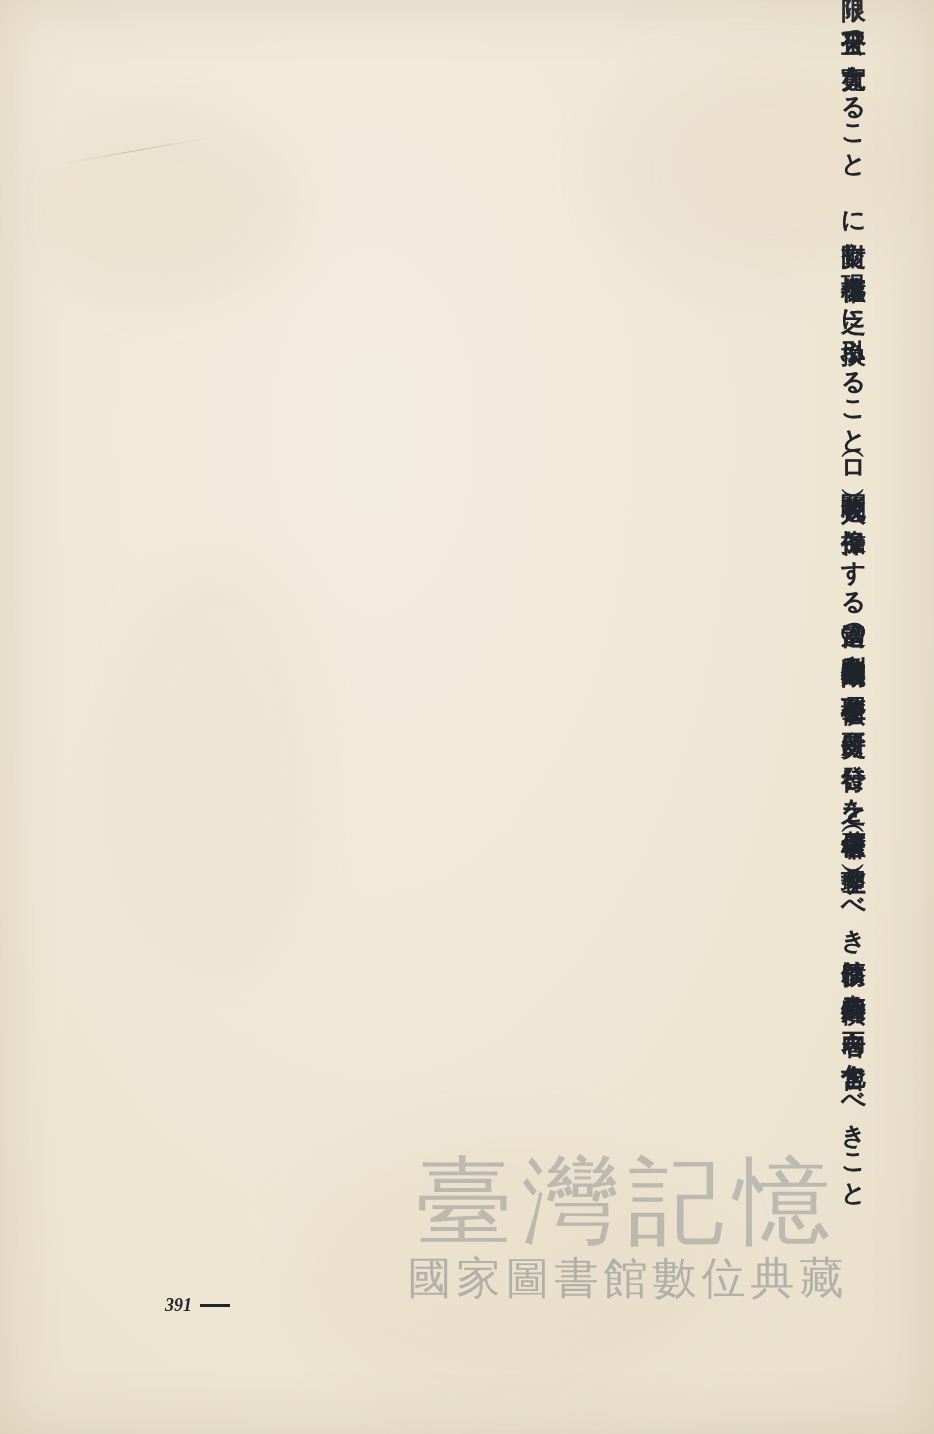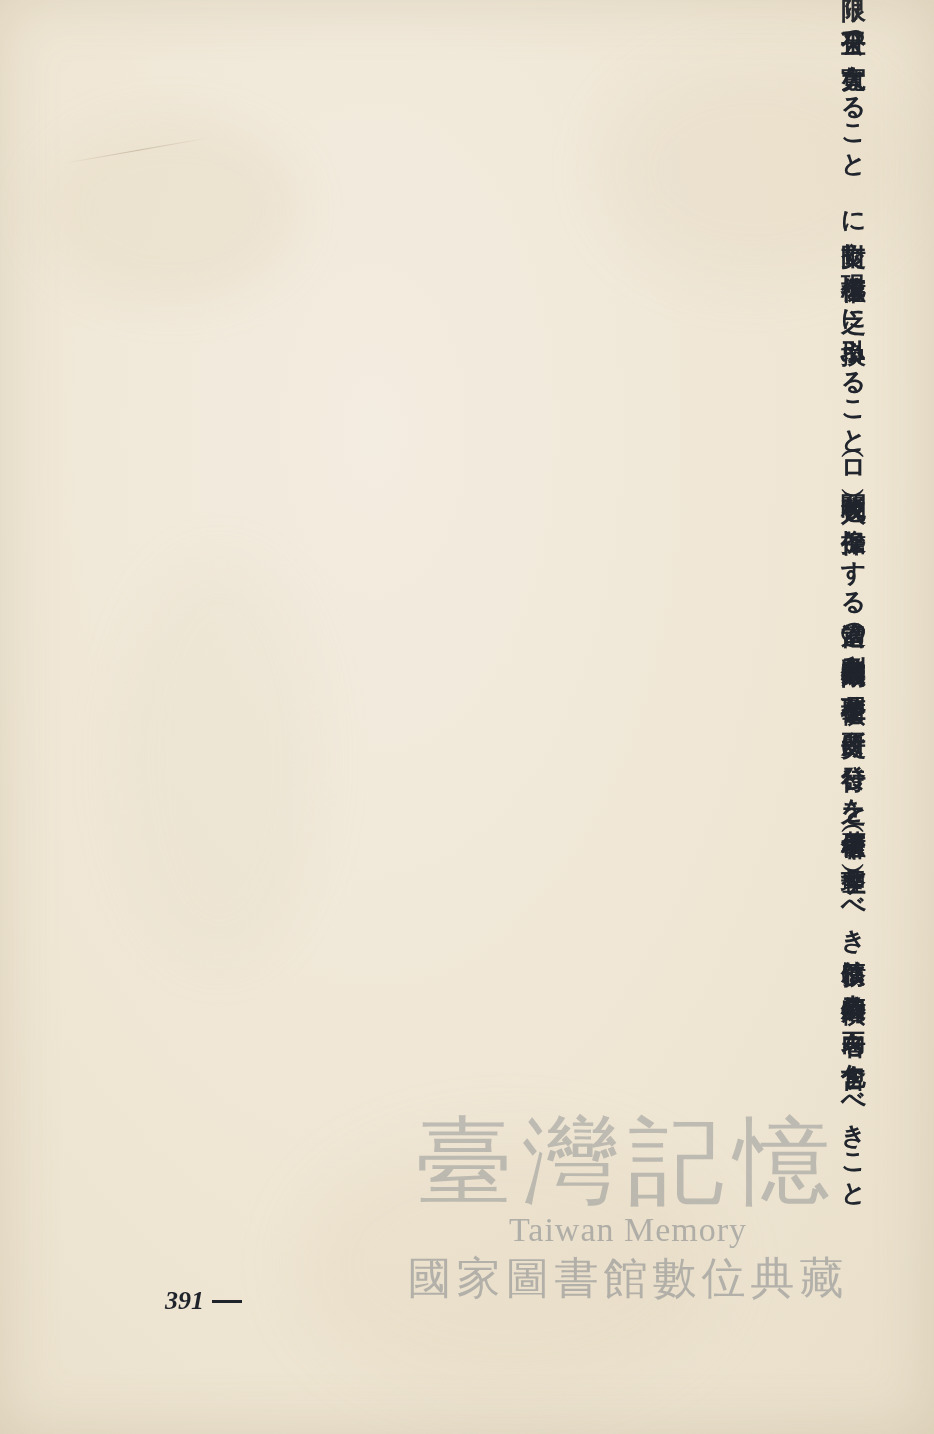--- a/index.html
+++ b/index.html
@@ -115,21 +115,21 @@
   .page-number {
     position: absolute;
     left: 165px;
     bottom: 118px;
     display: flex;
     align-items: center;
     gap: 8px;
     font-family: "Liberation Serif", serif;
     font-style: italic;
     font-weight: 700;
-    font-size: 26px;
+    font-size: 18px;
     color: #1f232a;
   }
   .page-number .dash {
     display: inline-block;
     width: 30px;
     height: 3px;
     background: #1f232a;
   }
 
   
@@ -154,21 +154,20 @@
   <div class="text-block">
     <div class="col indent-1">（イ）整理すべき債務は内債及外債の両者を包含すべきこと</div>
     <div class="col indent-1">（ロ）關税收入を擔保とする適當の利率及償還期限の整理公債を所要丈け發行し之を舊債權者</div>
     <div class="col indent-2">に交附し現債權を之に引換ふること</div>
     <div class="col indent-1">（ハ）整理の條件は支那に對し出來得る限り公平且つ寛大なること</div>
 
   </div>
 
   <div class="watermark">
     <div class="wm-cn">臺灣記憶</div>
-    <div class="wm-en">Taiwan Memory</div>
     <div class="wm-lib">國家圖書館數位典藏</div>
   </div>
 
   <div class="page-number">
     <span>391</span>
     <span class="dash"></span>
   </div>
 
   <div class="edge"></div>
 </div>

